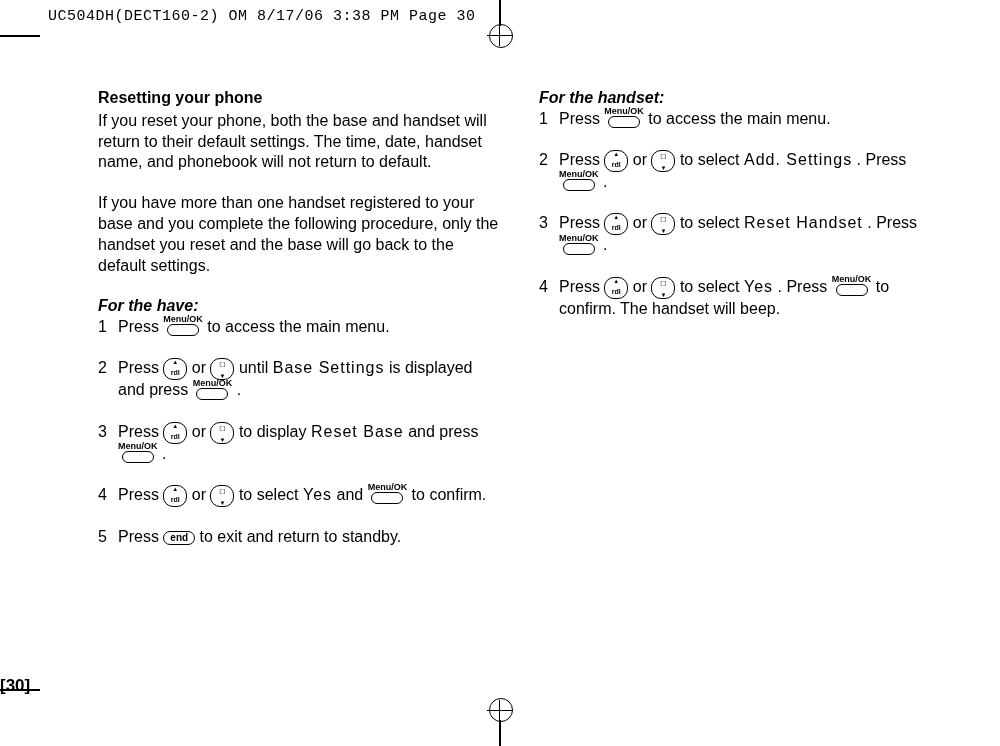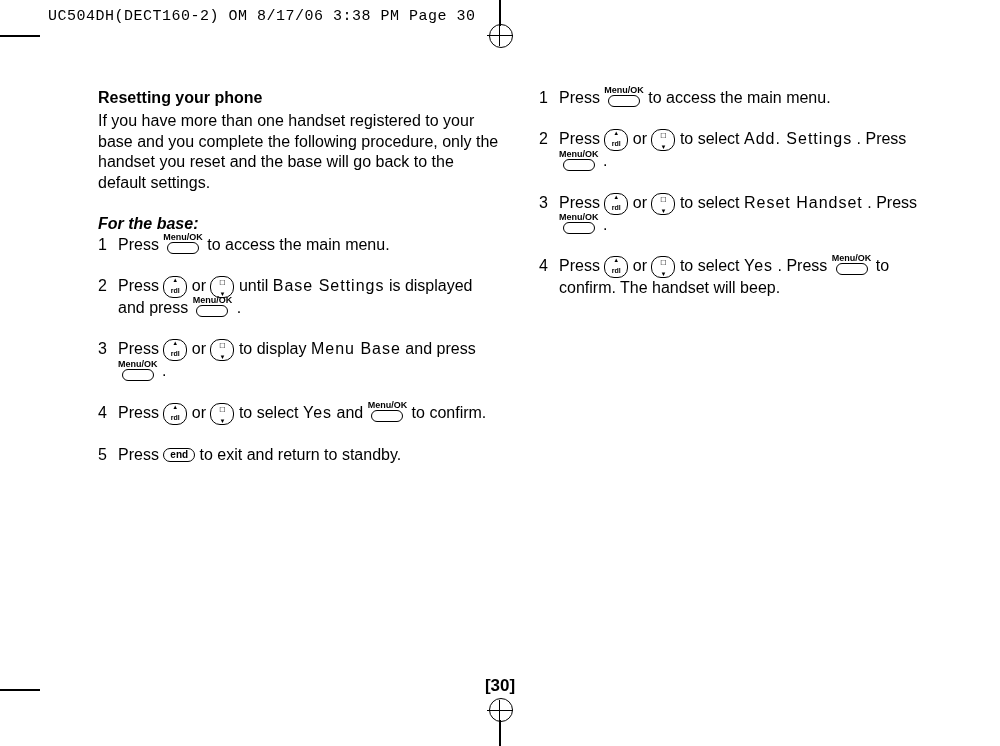--- a/index.html
+++ b/index.html
@@ -28,21 +28,21 @@
   .mono{font-family:Liberation Sans, sans-serif;letter-spacing:1px}
   .menu-icon{display:inline-block;vertical-align:middle;position:relative;top:-2px}
   .menu-icon .lbl{font:9px/9px Arial;font-weight:bold;display:block}
   .menu-icon .pill{display:block;width:30px;height:10px;border:1.5px solid #000;border-radius:6px;margin:0 auto}
   .nav-icon{display:inline-block;width:22px;height:20px;border:1.5px solid #000;border-radius:10px;vertical-align:middle;position:relative;font:8px/1 Arial;text-align:center}
   .nav-icon.up::before{content:"▲";position:absolute;top:0;left:0;right:0;font-size:6px}
   .nav-icon.up::after{content:"rdl";position:absolute;bottom:3px;left:0;right:0;font-size:7px;font-weight:bold}
   .nav-icon.dn::before{content:"▼";position:absolute;bottom:0;left:0;right:0;font-size:6px}
   .nav-icon.dn::after{content:"☐";position:absolute;top:2px;left:0;right:0;font-size:7px}
   .end-icon{display:inline-block;border:1.5px solid #000;border-radius:11px;padding:1px 6px;font:bold 10px/1 Arial;vertical-align:middle}
-  .pagenum{position:absolute;left:0;right:0;bottom:50px;text-align:center;font-weight:bold;font-size:17px}
+  .pagenum{position:absolute;left:0;right:0;bottom:50px;font-weight:bold;font-size:17px}
 </style>
 </head>
 <body>
 
 <div class="page">
 
   <div class="header">UC504DH(DECT160-2) OM  8/17/06  3:38 PM  Page 30</div>
 
   <div class="cropmark-t">
     <div class="stem"></div>
@@ -56,23 +56,24 @@
       <div class="cross1"></div>
       <div class="cross2"></div>
   </div>
   <div class="edge-l-top"></div>
   <div class="edge-l"></div>
 
   <div class="content">
 
     <div class="col">
       <div class="heading">Resetting your phone</div>
+      <p>If you reset your phone, both the base and handset will return to their default settings. The time, date, handset name, and phonebook will not return to default.</p>
       <p>If you have more than one handset registered to your base and you complete the following procedure, only the handset you reset and the base will go back to the default settings.</p>
 
-      <div class="subheading">For the base:</div>
+      <div class="subheading">For the have:</div>
 
       <div class="step">
         <div class="num">1</div>
         <div class="txt">
           <span>Press </span>
           <span class="menu-icon"><span class="lbl">Menu/OK</span><span class="pill"></span></span>
           <span> to access the main menu.</span>
         </div>
       </div>
 
@@ -92,21 +93,21 @@
       </div>
 
       <div class="step">
         <div class="num">3</div>
         <div class="txt">
           <span>Press </span>
           <span class="nav-icon up"></span>
           <span> or </span>
           <span class="nav-icon dn"></span>
           <span> to display </span>
-          <span class="mono">Menu Base</span>
+          <span class="mono">Reset Base</span>
           <span> and press </span>
           <span class="menu-icon"><span class="lbl">Menu/OK</span><span class="pill"></span></span>
           <span> .</span>
         </div>
       </div>
 
       <div class="step">
         <div class="num">4</div>
         <div class="txt">
           <span>Press </span>
@@ -125,20 +126,21 @@
         <div class="num">5</div>
         <div class="txt">
           <span>Press </span>
           <span class="end-icon">end</span>
           <span> to exit and return to standby.</span>
         </div>
       </div>
     </div>
 
     <div class="col">
+      <div class="subheading">For the handset:</div>
 
       <div class="step">
         <div class="num">1</div>
         <div class="txt">
           <span>Press </span>
           <span class="menu-icon"><span class="lbl">Menu/OK</span><span class="pill"></span></span>
           <span> to access the main menu.</span>
         </div>
       </div>
 

